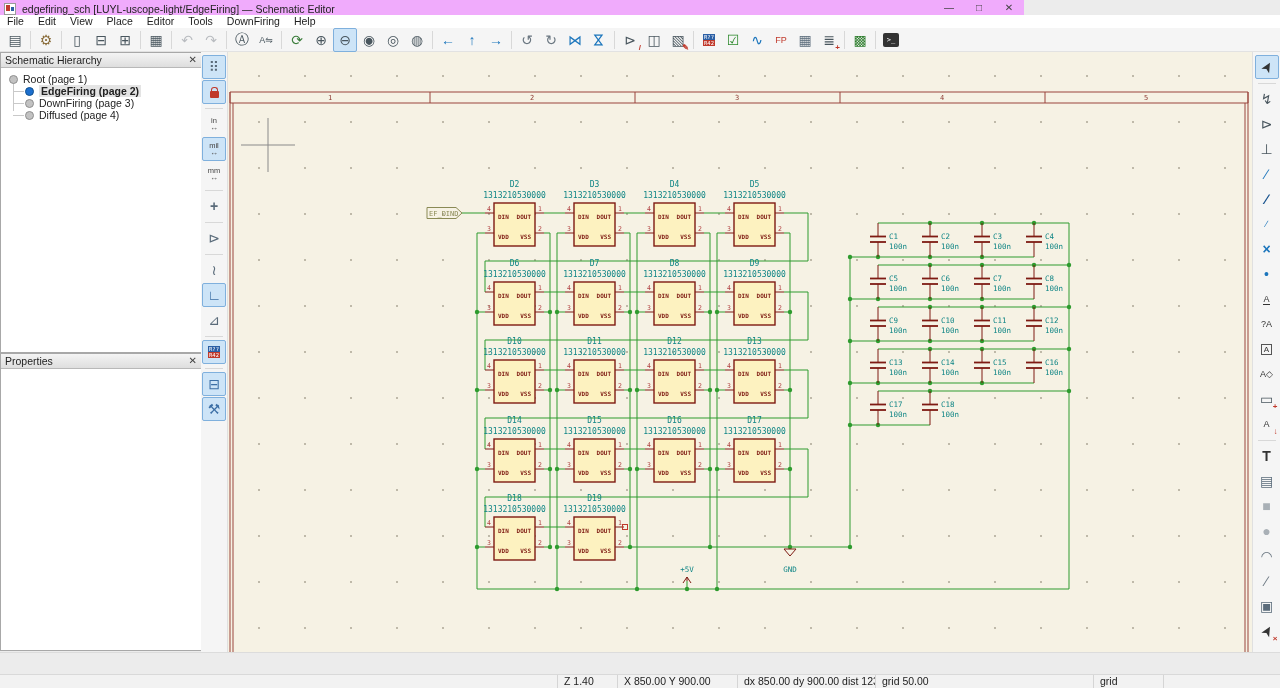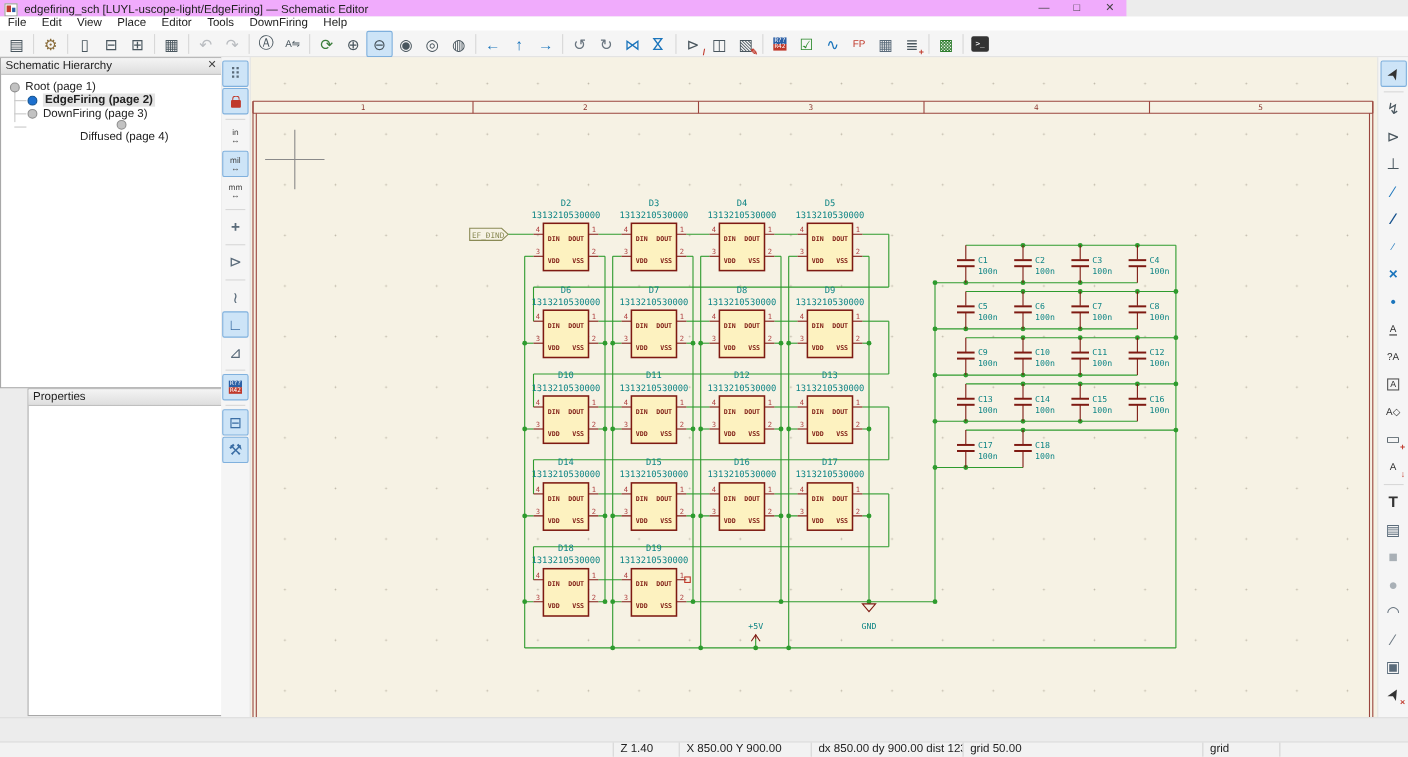--- a/index.html
+++ b/index.html
@@ -40,21 +40,21 @@
   .unit .arr{font-size:8px;color:#555;}
   .lockicon{width:9px;height:7px;background:#c0392b;border-radius:1px;position:relative;margin-top:4px;}
   .lockicon::before{content:"";position:absolute;left:1px;top:-4px;width:5px;height:4px;
         border:1.5px solid #c0392b;border-bottom:none;border-radius:3px 3px 0 0;}
 
   
   #main{position:absolute;left:0;top:52px;width:1280px;height:600px;display:flex;background:#e6e6e6;}
   #left-column{width:201px;height:600px;flex:none;background:#ececec;}
   .panel{background:#fff;border:1px solid #a8a8a8;box-sizing:border-box;}
   #hierarchy-panel{width:202px;height:301px;}
-  #properties-panel{width:202px;height:298px;margin-left:25px;}
+  #properties-panel{width:202px;height:298px;}
   .panel-title{height:14px;background:linear-gradient(#f4f4f4,#dedede);border-bottom:1px solid #b8b8b8;
                display:flex;align-items:center;padding:0 4px;font-size:10.5px;color:#222;}
   .panel-close{margin-left:auto;font-size:10px;color:#444;line-height:12px;}
   .panel-body{position:relative;font-size:10.5px;color:#222;}
   .tree-row{display:flex;align-items:center;height:12px;position:relative;}
   .tree-dot{width:9px;height:9px;border-radius:50%;flex:none;margin-right:5px;
             background:#c2c2c2;border:1px solid #8f8f8f;box-sizing:border-box;}
   .tree-dot.sel{background:#1c6fce;border-color:#11518f;}
   .tree-label{white-space:nowrap;}
   .tree-row.sel .tree-label{font-weight:bold;background:#e4e4e4;padding:0 2px;}
@@ -249,21 +249,21 @@
             <div class="tree-row sel" style="padding-left: 24px;">
               <div class="tree-line-h" style="left: 12px; top: 6px; width: 11px;"></div>
               <span class="tree-dot sel"></span>
               <span class="tree-label">EdgeFiring (page 2)</span>
             </div>
             <div class="tree-row" style="padding-left: 24px;">
               <div class="tree-line-h" style="left: 12px; top: 6px; width: 11px;"></div>
               <span class="tree-dot"></span>
               <span class="tree-label">DownFiring (page 3)</span>
             </div>
-            <div class="tree-row" style="padding-left: 24px; flex-direction: column;">
+            <div class="tree-row" style="padding-left: 24px;">
               <div class="tree-line-h" style="left: 12px; top: 6px; width: 11px;"></div>
               <span class="tree-dot"></span>
               <span class="tree-label">Diffused (page 4)</span>
             </div>
           </div>
       </div>
       <div id="properties-panel" class="panel">
         <div class="panel-title">
           <span>Properties</span>
           <span class="panel-close">✕</span>

